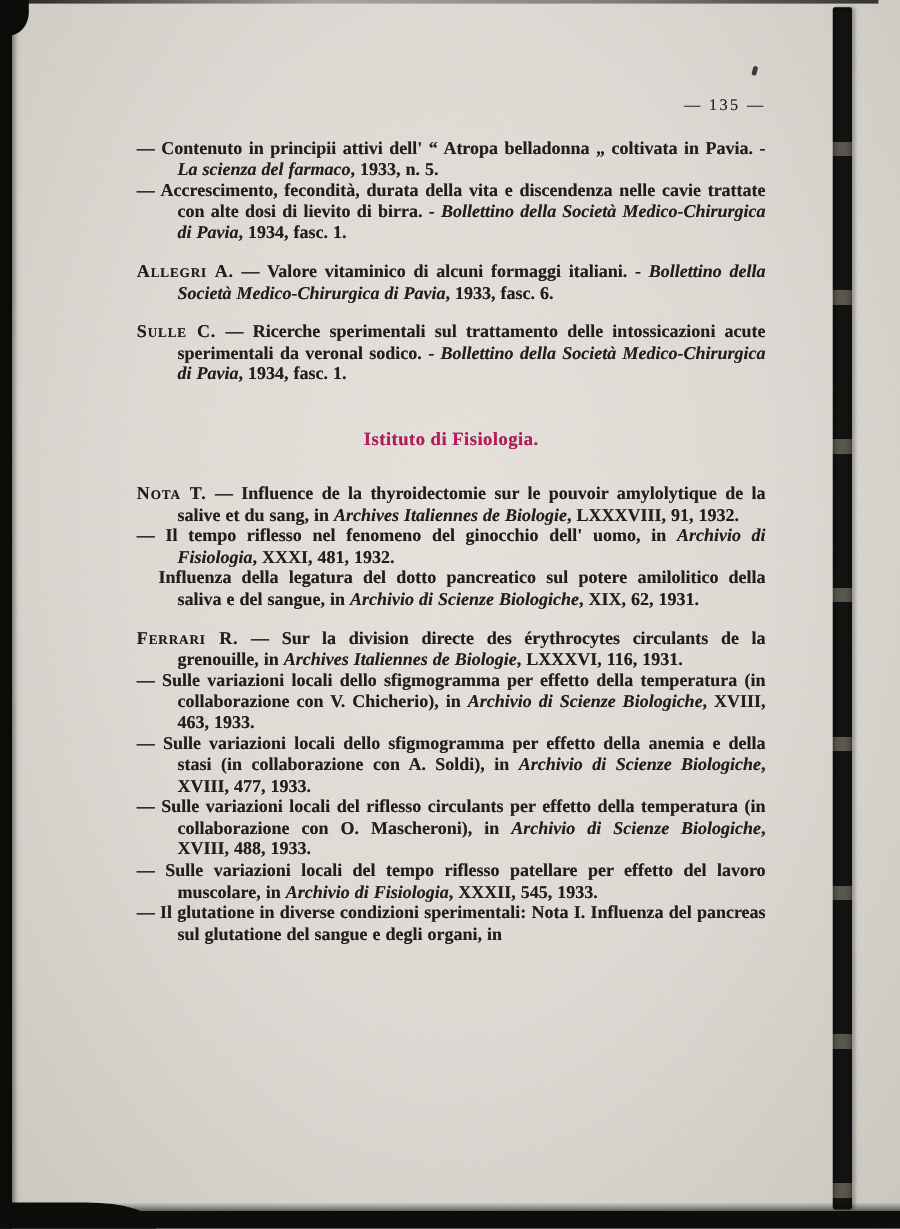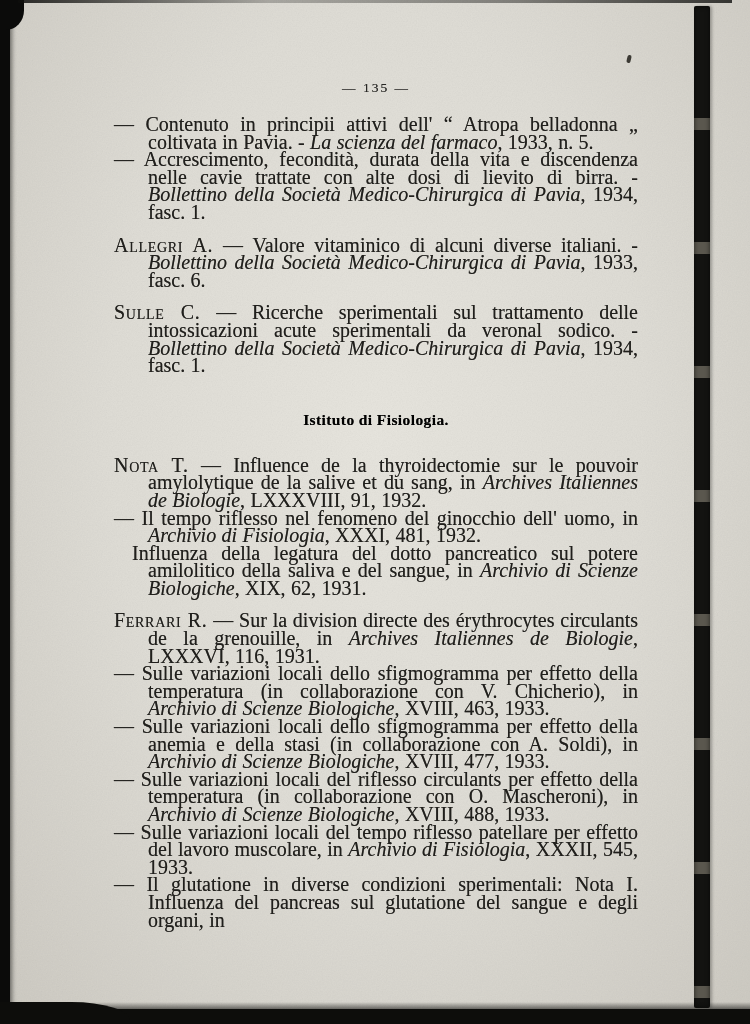--- a/index.html
+++ b/index.html
@@ -58,38 +58,39 @@
     position: absolute; left: 627px; top: 55px; width: 4px; height: 8px;
     background: #3c3a34; border-radius: 2px; transform: rotate(14deg);
   }
   
   .content {
     position: absolute; left: 114px; top: 80px; width: 524px;
     color: #201f1c;
     text-shadow: 0 0 0.5px rgba(32,31,28,0.6);
   }
   .pagenum {
-    text-align: center; font-size: 13.5px; letter-spacing: 2px;
+    text-align: right; font-size: 13.5px; letter-spacing: 2px;
     margin: 0 0 20px 0; color: #282725;
   }
   .entry {
     margin: 0;
-    font-size: 20px; line-height: 17.6px;
+    font-size: 15px; line-height: 17.6px;
     text-align: justify;
     padding-left: 34px; text-indent: -34px;
     word-spacing: 0.4px;
+    font-weight: bold;
   }
   .entry.sub { text-indent: -16px; }
   .entry-group + .entry-group { margin-top: 15px; }
   .section-heading {
     text-align: center;
     font-size: 15.5px; font-weight: bold;
     margin: 36px 0 28px 0;
     letter-spacing: 0.4px;
-    color: #000000;
+    color: #be185d;
   }
   .seg-italic { font-style: italic; }
   .seg-smallcaps { font-variant: small-caps; letter-spacing: 0.7px; margin-top: 48px; }
 </style>
 </head>
 <body>
 
 <div class="page">
   <div class="page-surface"></div>
 
@@ -102,21 +103,21 @@
   </svg>
 
   <div class="content">
     <div class="pagenum">— 135 —</div>
     <div>
         <div class="entry-group">
           <p class="entry dash"><span class="seg-plain">— Contenuto in principii attivi dell' “ Atropa belladonna „ coltivata in Pavia. - </span><span class="seg-italic">La scienza del farmaco</span><span class="seg-plain">, 1933, n. 5.</span></p>
           <p class="entry dash"><span class="seg-plain">— Accrescimento, fecondità, durata della vita e discendenza nelle cavie trattate con alte dosi di lievito di birra. - </span><span class="seg-italic">Bollettino della Società Medico-Chirurgica di Pavia</span><span class="seg-plain">, 1934, fasc. 1.</span></p>
         </div>
         <div class="entry-group">
-          <p class="entry author"><span class="seg-smallcaps">Allegri A.</span><span class="seg-plain"> — Valore vitaminico di alcuni diverse italiani. - </span><span class="seg-italic">Bollettino della Società Medico-Chirurgica di Pavia</span><span class="seg-plain">, 1933, fasc. 6.</span></p>
+          <p class="entry author"><span class="seg-smallcaps">Allegri A.</span><span class="seg-plain"> — Valore vitaminico di alcuni formaggi italiani. - </span><span class="seg-italic">Bollettino della Società Medico-Chirurgica di Pavia</span><span class="seg-plain">, 1933, fasc. 6.</span></p>
         </div>
         <div class="entry-group">
           <p class="entry author"><span class="seg-smallcaps">Sulle C.</span><span class="seg-plain"> — Ricerche sperimentali sul trattamento delle intossicazioni acute sperimentali da veronal sodico. - </span><span class="seg-italic">Bollettino della Società Medico-Chirurgica di Pavia</span><span class="seg-plain">, 1934, fasc. 1.</span></p>
         </div>
         <h2 class="section-heading">Istituto di Fisiologia.</h2>
         <div class="entry-group">
           <p class="entry author"><span class="seg-smallcaps">Nota T.</span><span class="seg-plain"> — Influence de la thyroidectomie sur le pouvoir amylolytique de la salive et du sang, in </span><span class="seg-italic">Archives Italiennes de Biologie</span><span class="seg-plain">, LXXXVIII, 91, 1932.</span></p>
           <p class="entry dash"><span class="seg-plain">— Il tempo riflesso nel fenomeno del ginocchio dell' uomo, in </span><span class="seg-italic">Archivio di Fisiologia</span><span class="seg-plain">, XXXI, 481, 1932.</span></p>
           <p class="entry sub"><span class="seg-plain">Influenza della legatura del dotto pancreatico sul potere amilolitico della saliva e del sangue, in </span><span class="seg-italic">Archivio di Scienze Biologiche</span><span class="seg-plain">, XIX, 62, 1931.</span></p>
         </div>

